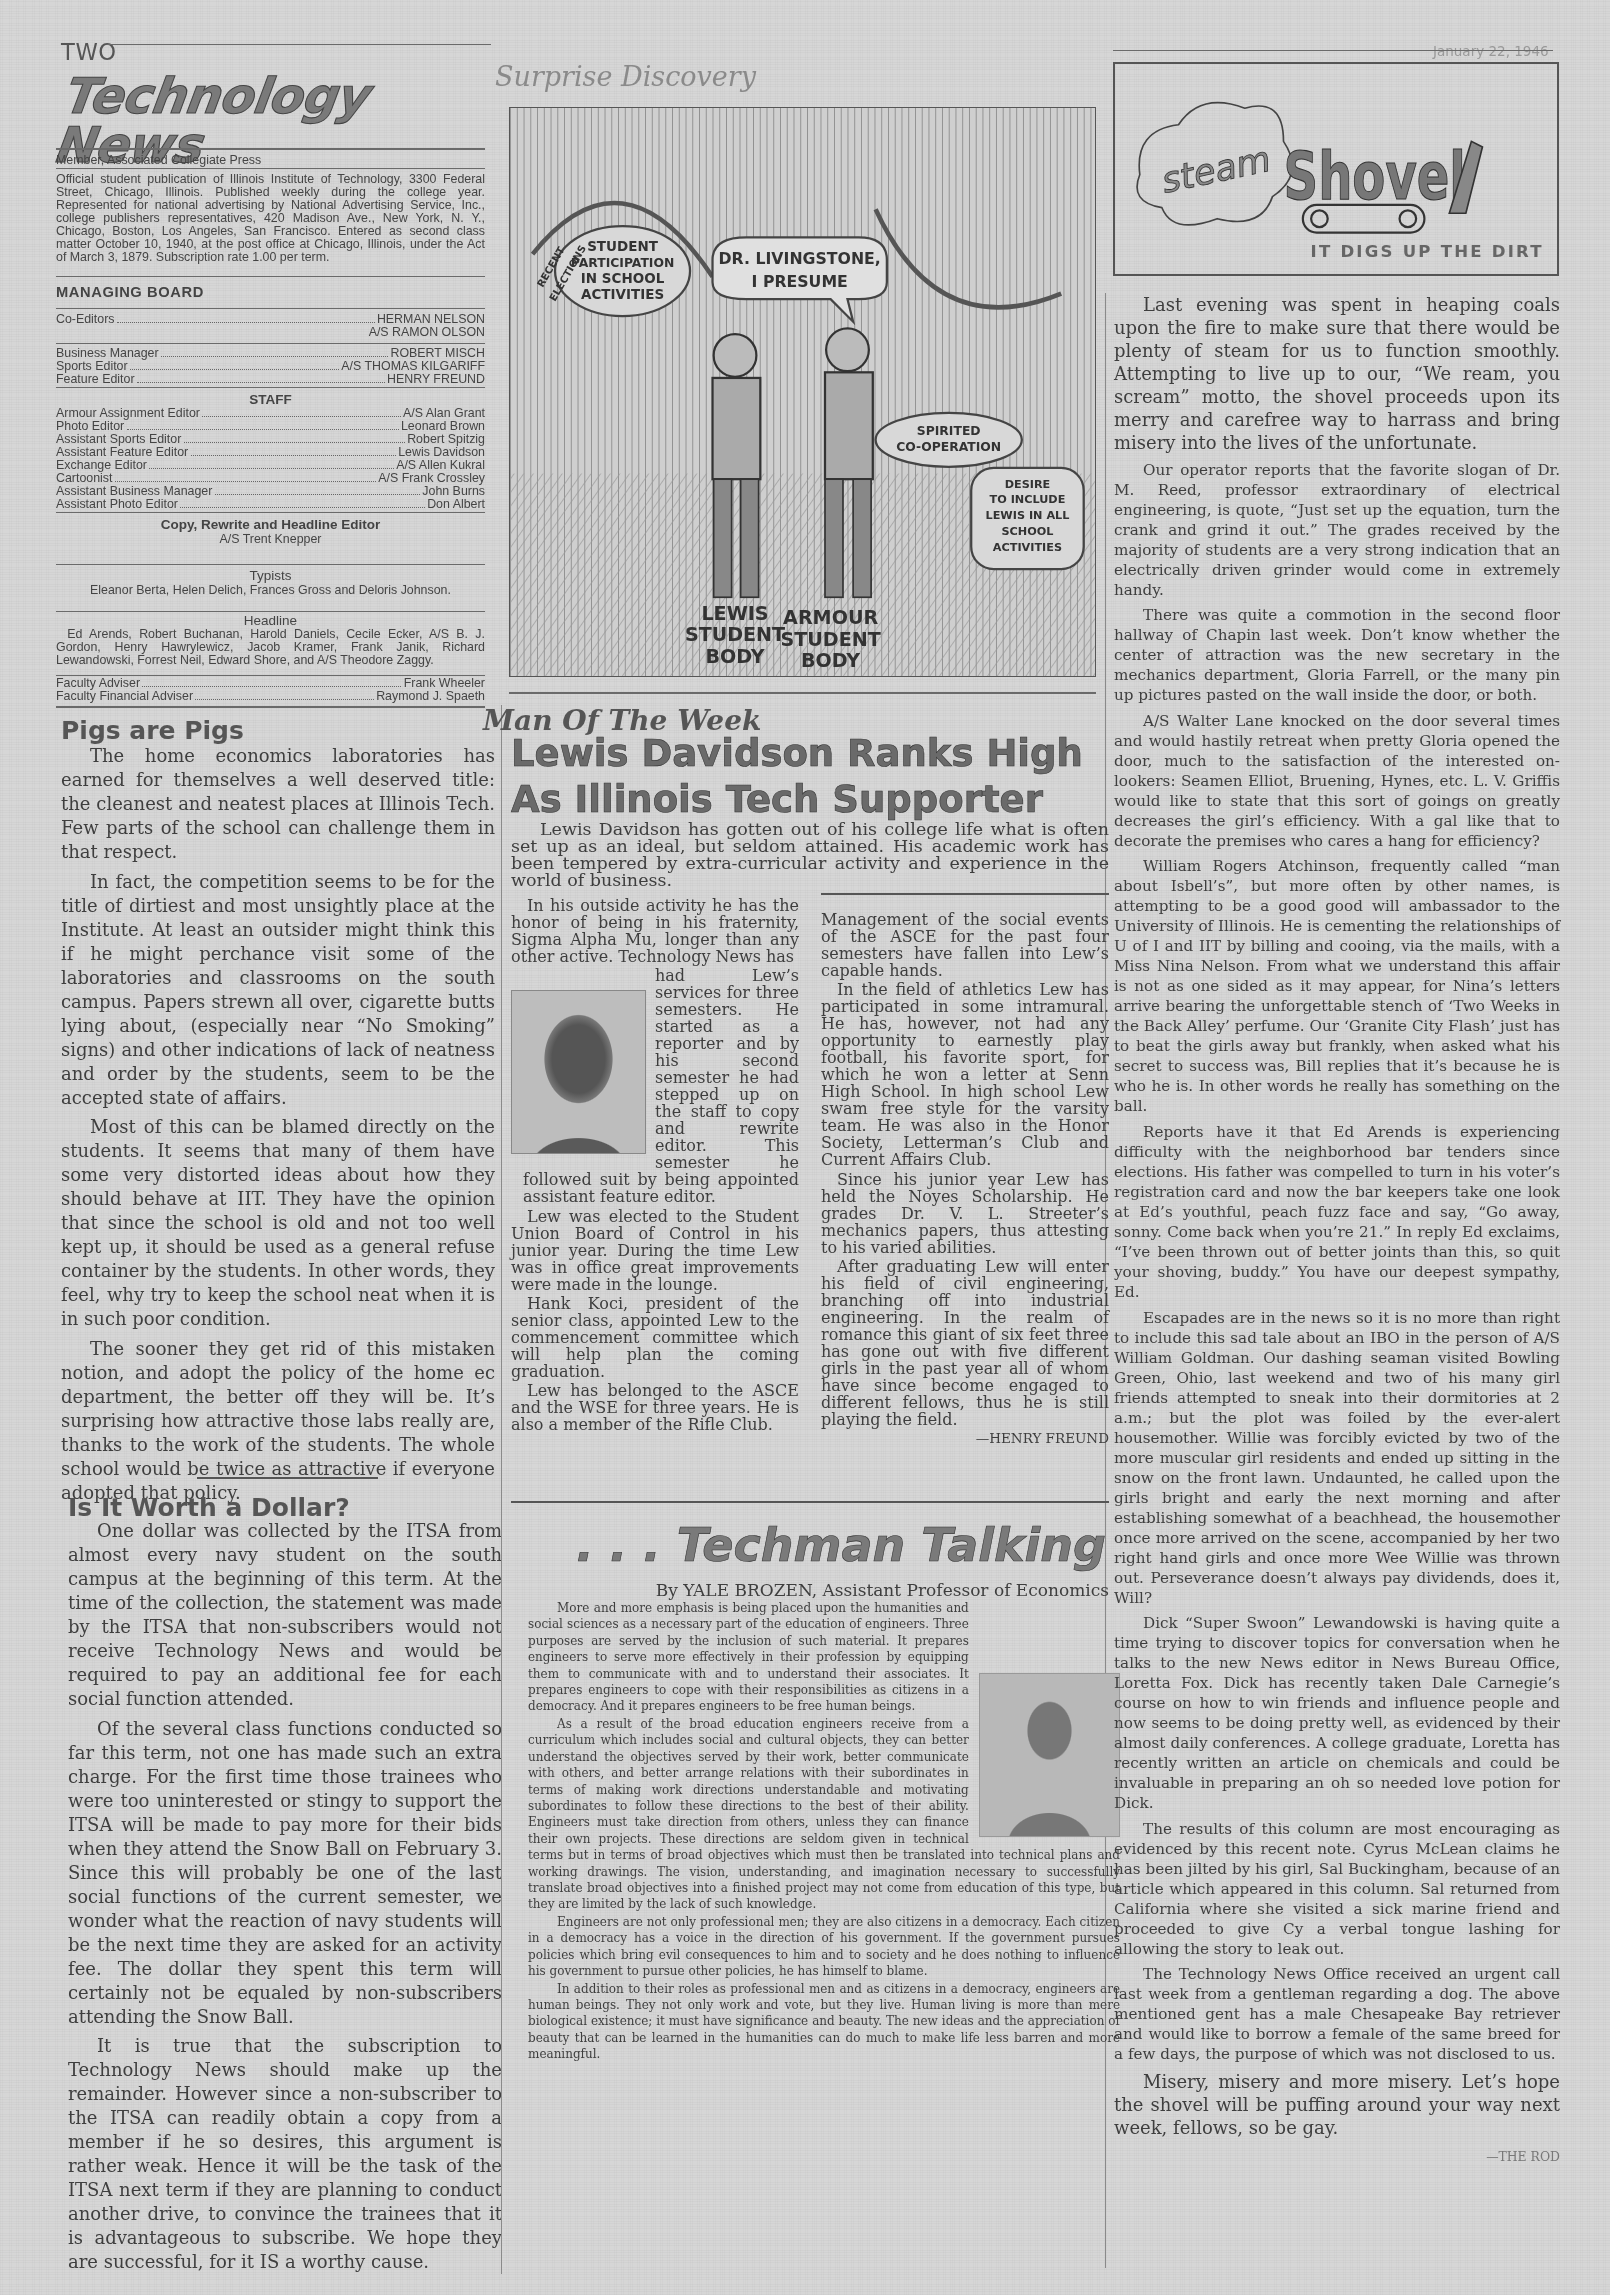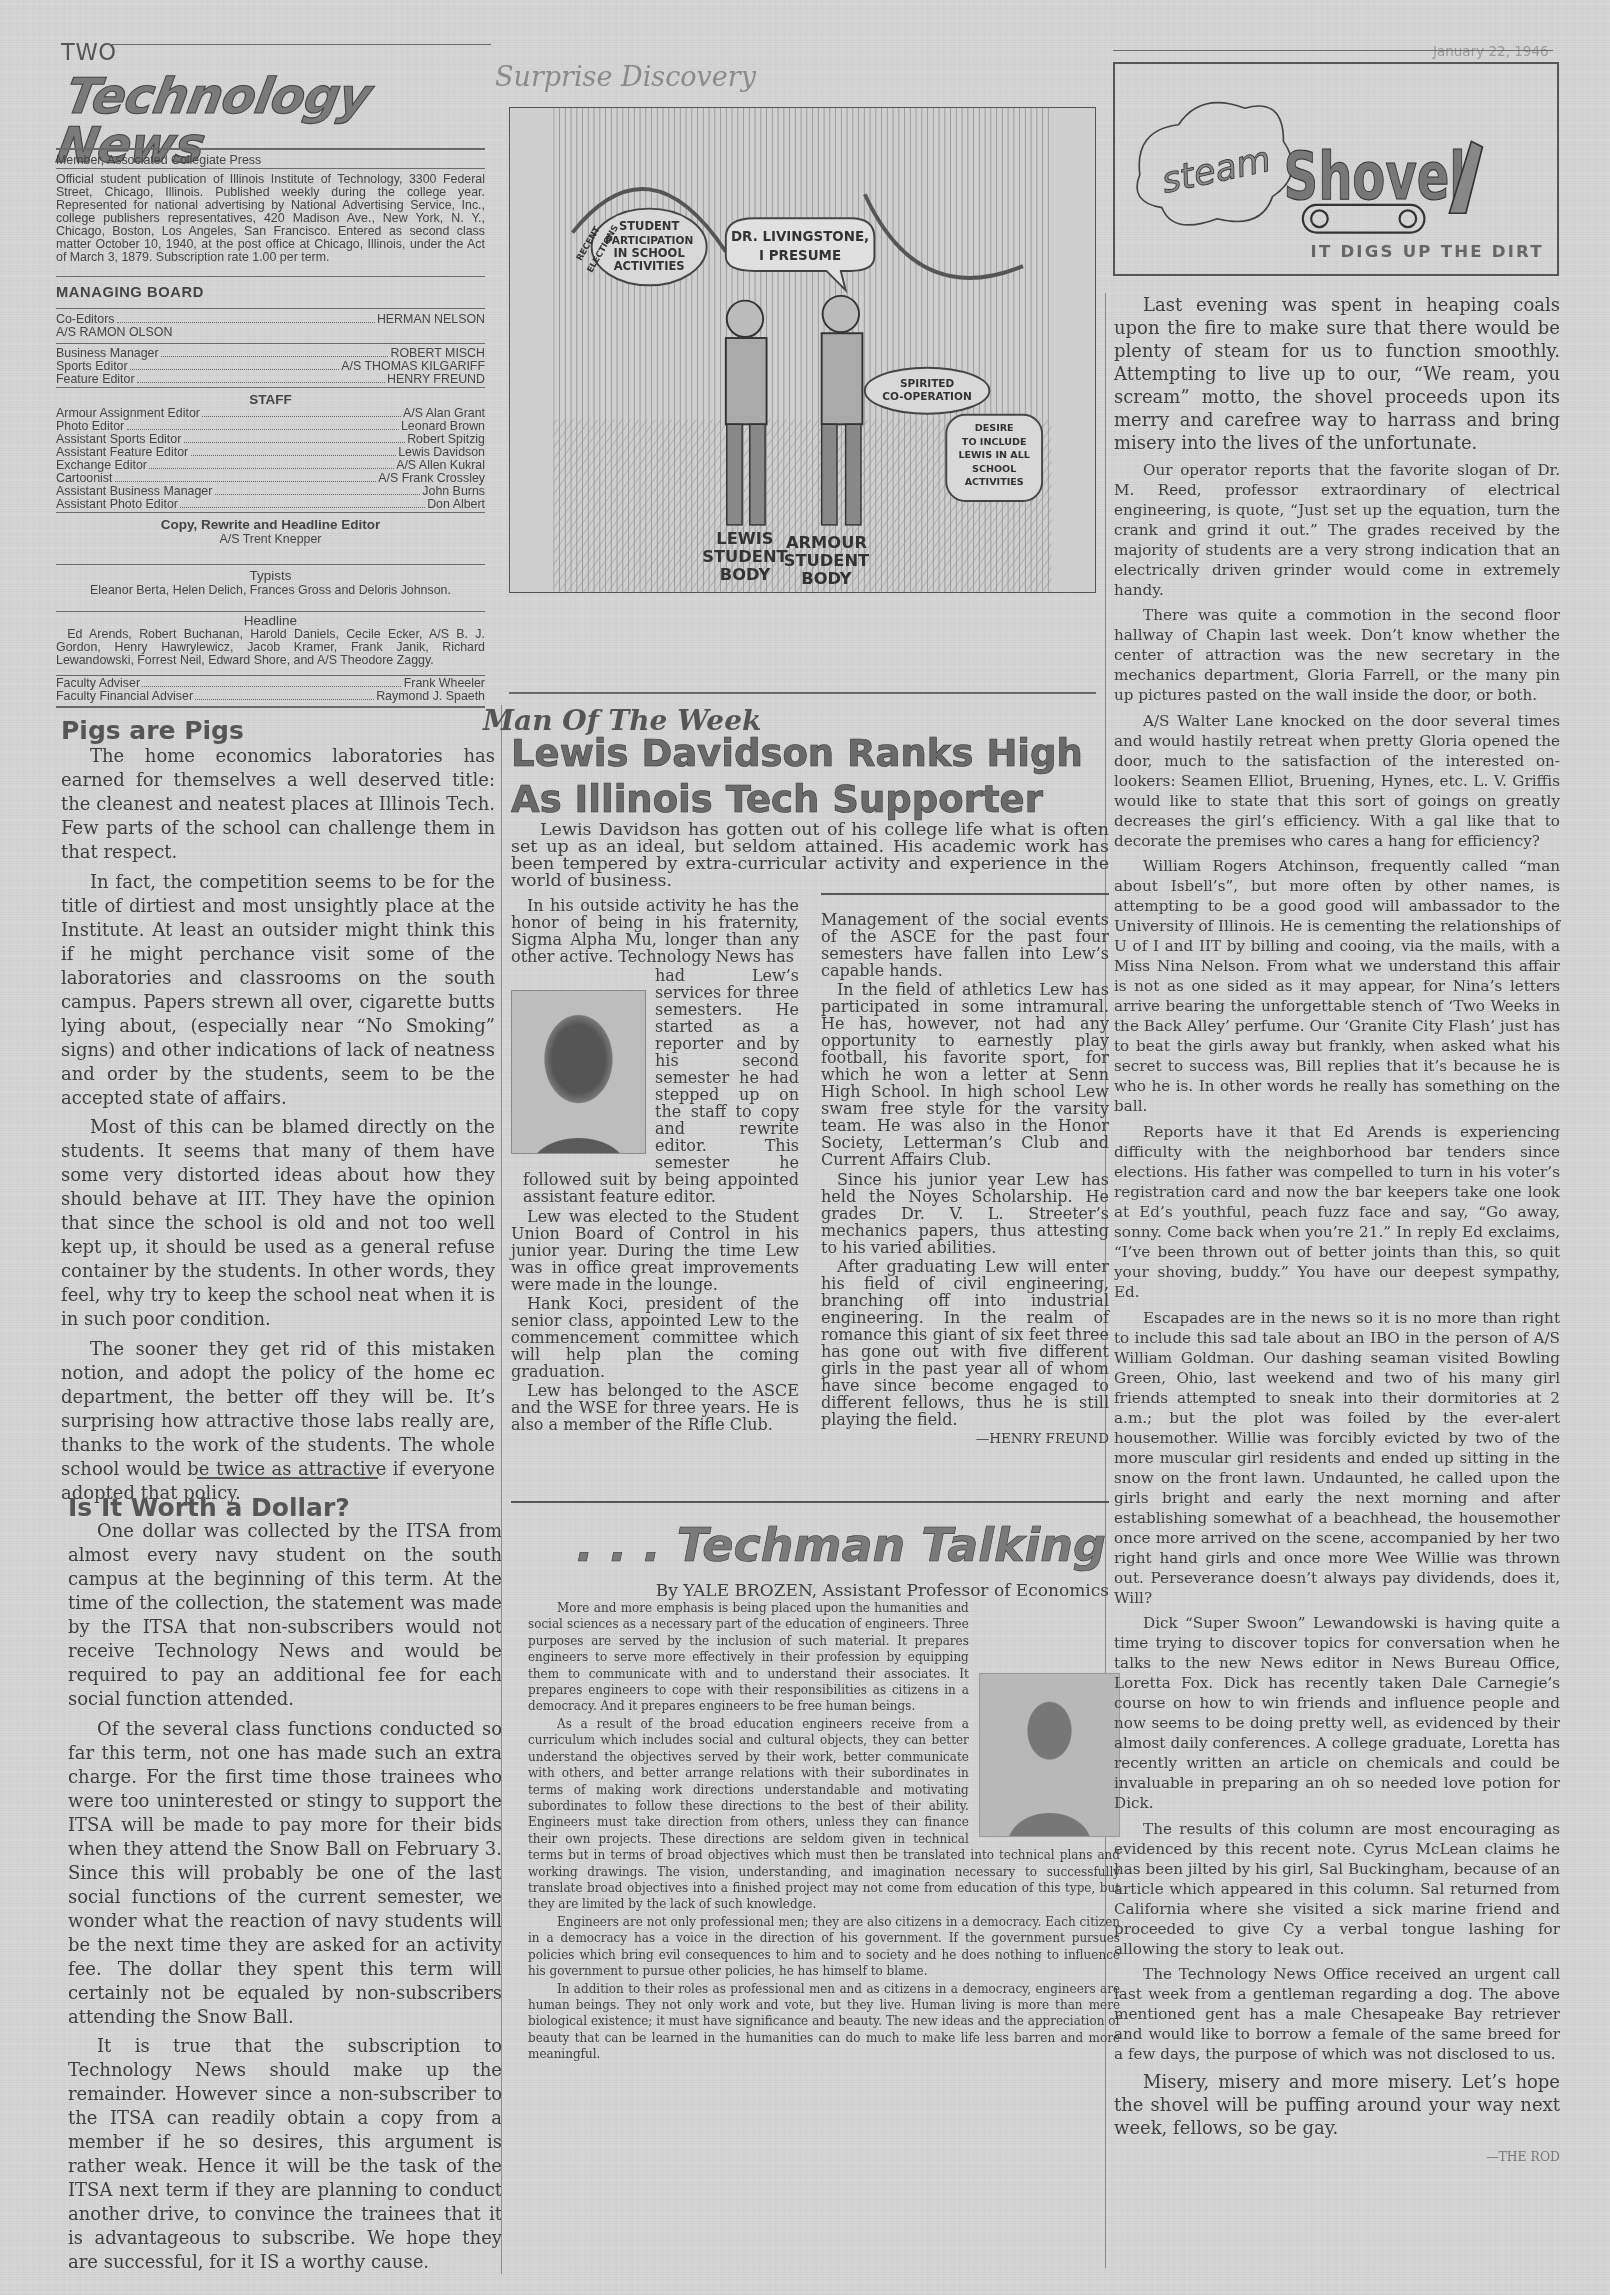--- a/index.html
+++ b/index.html
@@ -43,21 +43,21 @@
   .head-sans { font-family:"DejaVu Sans", sans-serif; font-weight:bold; color:#555; }
 
   .pigs-title { position:absolute; left:61px; top:716px; font-size:25px; }
   .pigs-body { left:61px; top:744px; width:434px; font-size:18px; line-height:24px; }
   .dollar-title { position:absolute; left:68px; top:1493px; font-size:25px;text-align:center; }
   .dollar-body { left:68px; top:1519px; width:434px; font-size:18px; line-height:24px; }
   .short-rule { position:absolute; left:197px; top:1477px; width:181px; height:1.7px; background:#555; }
 
   
   .cartoon-caption { position:absolute; left:495px; top:61px; font-family:"DejaVu Serif", serif; font-style:italic; font-size:27px; color:#8a8a8a; }
-  .cartoon { position:absolute; left:509px; top:107px; width:587px; height:486px; border:1.7px solid #555; background:#cfcfcf; overflow:hidden; }
+  .cartoon { position:absolute; left:509px; top:107px; width:587px; height:570px; border:1.7px solid #555; background:#cfcfcf; overflow:hidden; }
   .cartoon svg { width:100%; height:100%; }
   .cart-label { font-family:"DejaVu Sans", sans-serif; fill:#333; font-weight:bold; }
 
   
   .motw-kicker { position:absolute; left:483px; top:704px; font-family:"DejaVu Serif", serif; font-style:italic; font-weight:bold; font-size:28px; color:#555; }
   .motw-head { position:absolute; left:511px; top:731px; width:598px; font-family:"DejaVu Sans", sans-serif; font-weight:bold; font-size:37px; line-height:46px; color:#6a6a6a; -webkit-text-stroke:0.6px #333; }
   .motw-lead { left:511px; top:821px; width:598px; font-size:17.5px; line-height:17px; }
   .motw-c1 { left:511px; top:897px; width:288px; font-size:16px; line-height:17px; }
   .motw-c2 { left:821px; top:897px; width:288px; font-size:16px; line-height:17px; }
   .motw-c1 p, .motw-c2 p { text-indent:16px; margin-bottom:2.3px; }
@@ -104,21 +104,21 @@
   <div class="rule" style="left:56px;top:276px;width:429px;height:1.1px;"></div>
   <div class="box board-title center">MANAGING BOARD</div>
   <div class="rule" style="left:56px;top:308px;width:429px;height:1.1px;"></div>
 
   <div class="box" style="top:313px;">
     <div class="roster-row">
       <span class="lbl">Co-Editors</span>
       <span class="dots"></span>
       <span class="val">HERMAN NELSON</span>
     </div>
-    <div class="roster-row" style="">
+    <div class="roster-row" style="justify-content:flex-end;">
       <span class="val">A/S RAMON OLSON</span>
     </div>
   </div>
   <div class="rule" style="left:56px;top:343px;width:429px;height:1.1px;"></div>
 
   <div class="box" style="top:347px;">
     <div class="roster-row">
         <span class="lbl">Business Manager</span>
         <span class="dots"></span>
         <span class="val">ROBERT MISCH</span>

